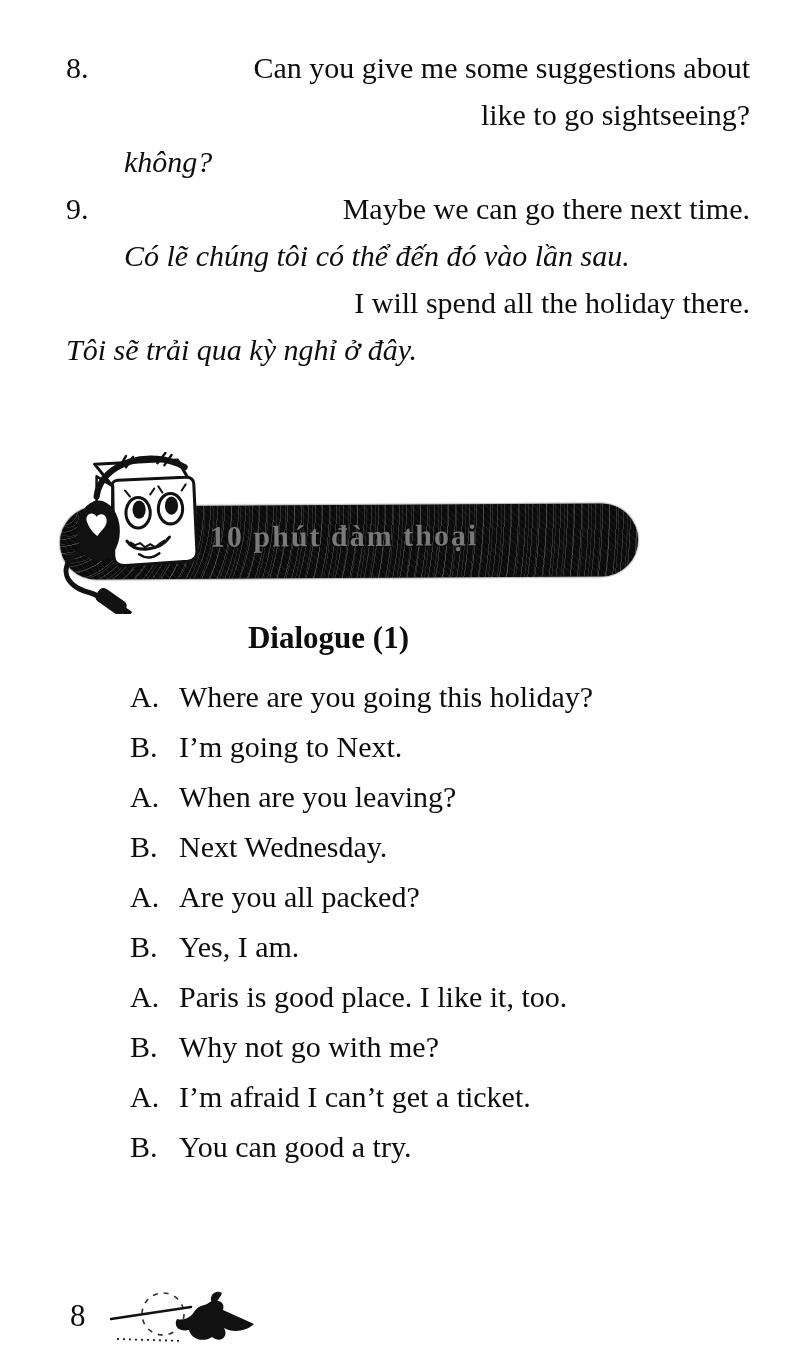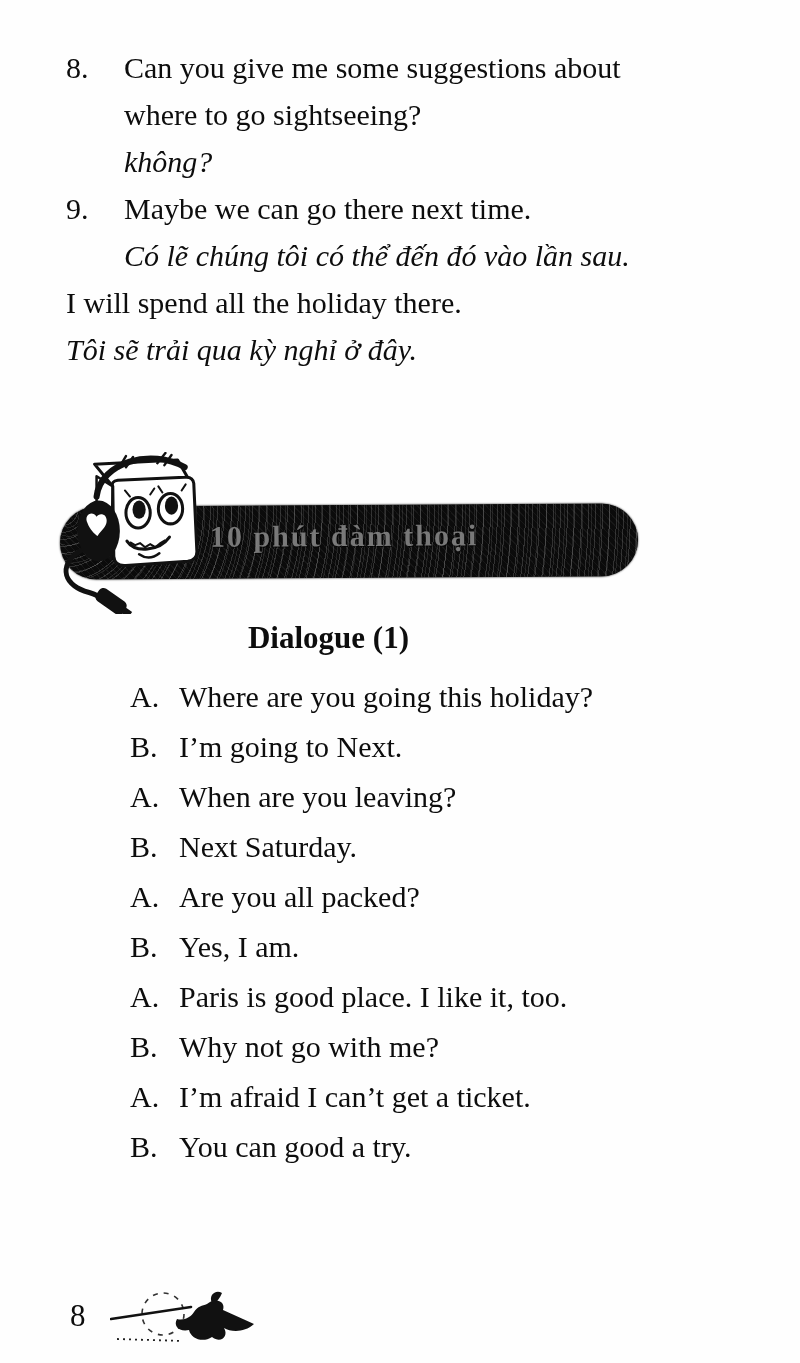--- a/index.html
+++ b/index.html
@@ -8,21 +8,21 @@
     font-family:"Liberation Serif", serif;color:#0d0d0d;
     -webkit-font-smoothing:antialiased;
   }
   .page{position:relative;width:800px;height:1363px;background:#fefefe;overflow:hidden;}
 
   
   .item-list{position:absolute;left:66px;top:44px;width:684px;}
   .numbered-item{display:flex;}
   .num{flex:none;width:58px;font-size:30px;line-height:47px;}
   .item-content{flex:1;}
-  .en-line{font-size:30px;line-height:47px;white-space:nowrap;}
+  .en-line{font-size:30px;line-height:47px;white-space:nowrap;text-align:right;}
   .vi-line{font-size:30px;line-height:47px;font-style:italic;white-space:nowrap;}
 
   
   .banner{position:absolute;left:0;top:450px;width:796px;height:180px;}
   .banner-bar{
     position:absolute;left:60px;top:55px;width:578px;height:73px;
     border-radius:37px;background-color:#0b0b0b;
     background-image:
       repeating-radial-gradient(circle at 3px 4px, rgba(255,255,255,.16) 0 1px, transparent 1px 7px),
       repeating-radial-gradient(circle at 9px 11px, rgba(255,255,255,.10) 0 1px, transparent 1px 9px),
@@ -58,21 +58,21 @@
 <body>
 
 <div class="page">
 
   <div class="item-list">
 
     <div class="numbered-item">
       <div class="num">8.</div>
       <div class="item-content">
         <div class="en-line">Can you give me some suggestions about</div>
-        <div class="en-line">where to go sightseeing?</div>
+        <div class="en-line">like to go sightseeing?</div>
         <div class="vi-line">không?</div>
       </div>
     </div>
 
     <div class="numbered-item">
       <div class="num">9.</div>
       <div class="item-content">
         <div class="en-line">Maybe we can go there next time.</div>
         <div class="vi-line">Có lẽ chúng tôi có thể đến đó vào lần sau.</div>
       </div>
@@ -135,21 +135,21 @@
     <div class="dialogue-line">
       <span class="spk">B.</span>
       <span class="dlg-text">I’m going to Next.</span>
     </div>
     <div class="dialogue-line">
       <span class="spk">A.</span>
       <span class="dlg-text">When are you leaving?</span>
     </div>
     <div class="dialogue-line">
       <span class="spk">B.</span>
-      <span class="dlg-text">Next Saturday.</span>
+      <span class="dlg-text">Next Wednesday.</span>
     </div>
     <div class="dialogue-line">
       <span class="spk">A.</span>
       <span class="dlg-text">Are you all packed?</span>
     </div>
     <div class="dialogue-line">
       <span class="spk">B.</span>
       <span class="dlg-text">Yes, I am.</span>
     </div>
     <div class="dialogue-line">

